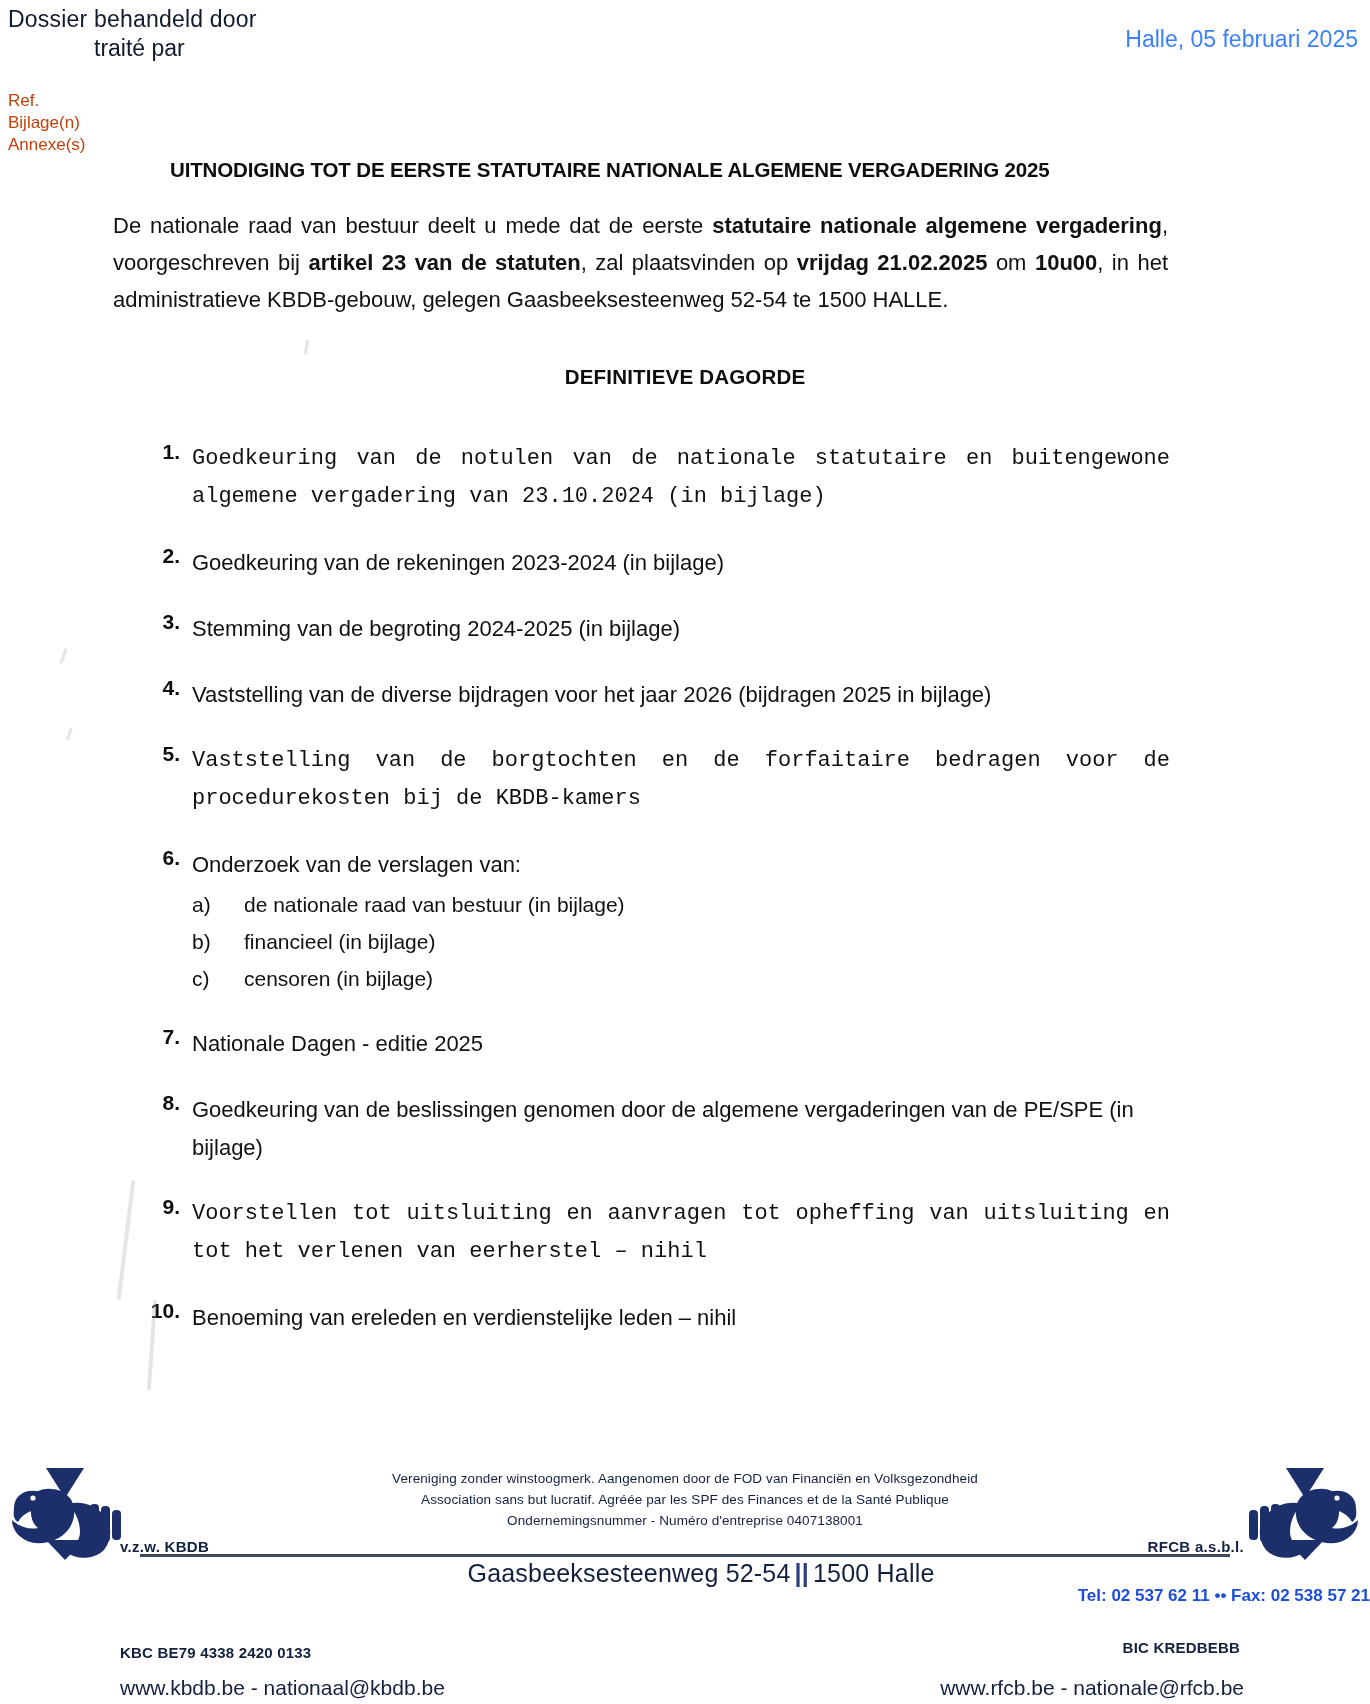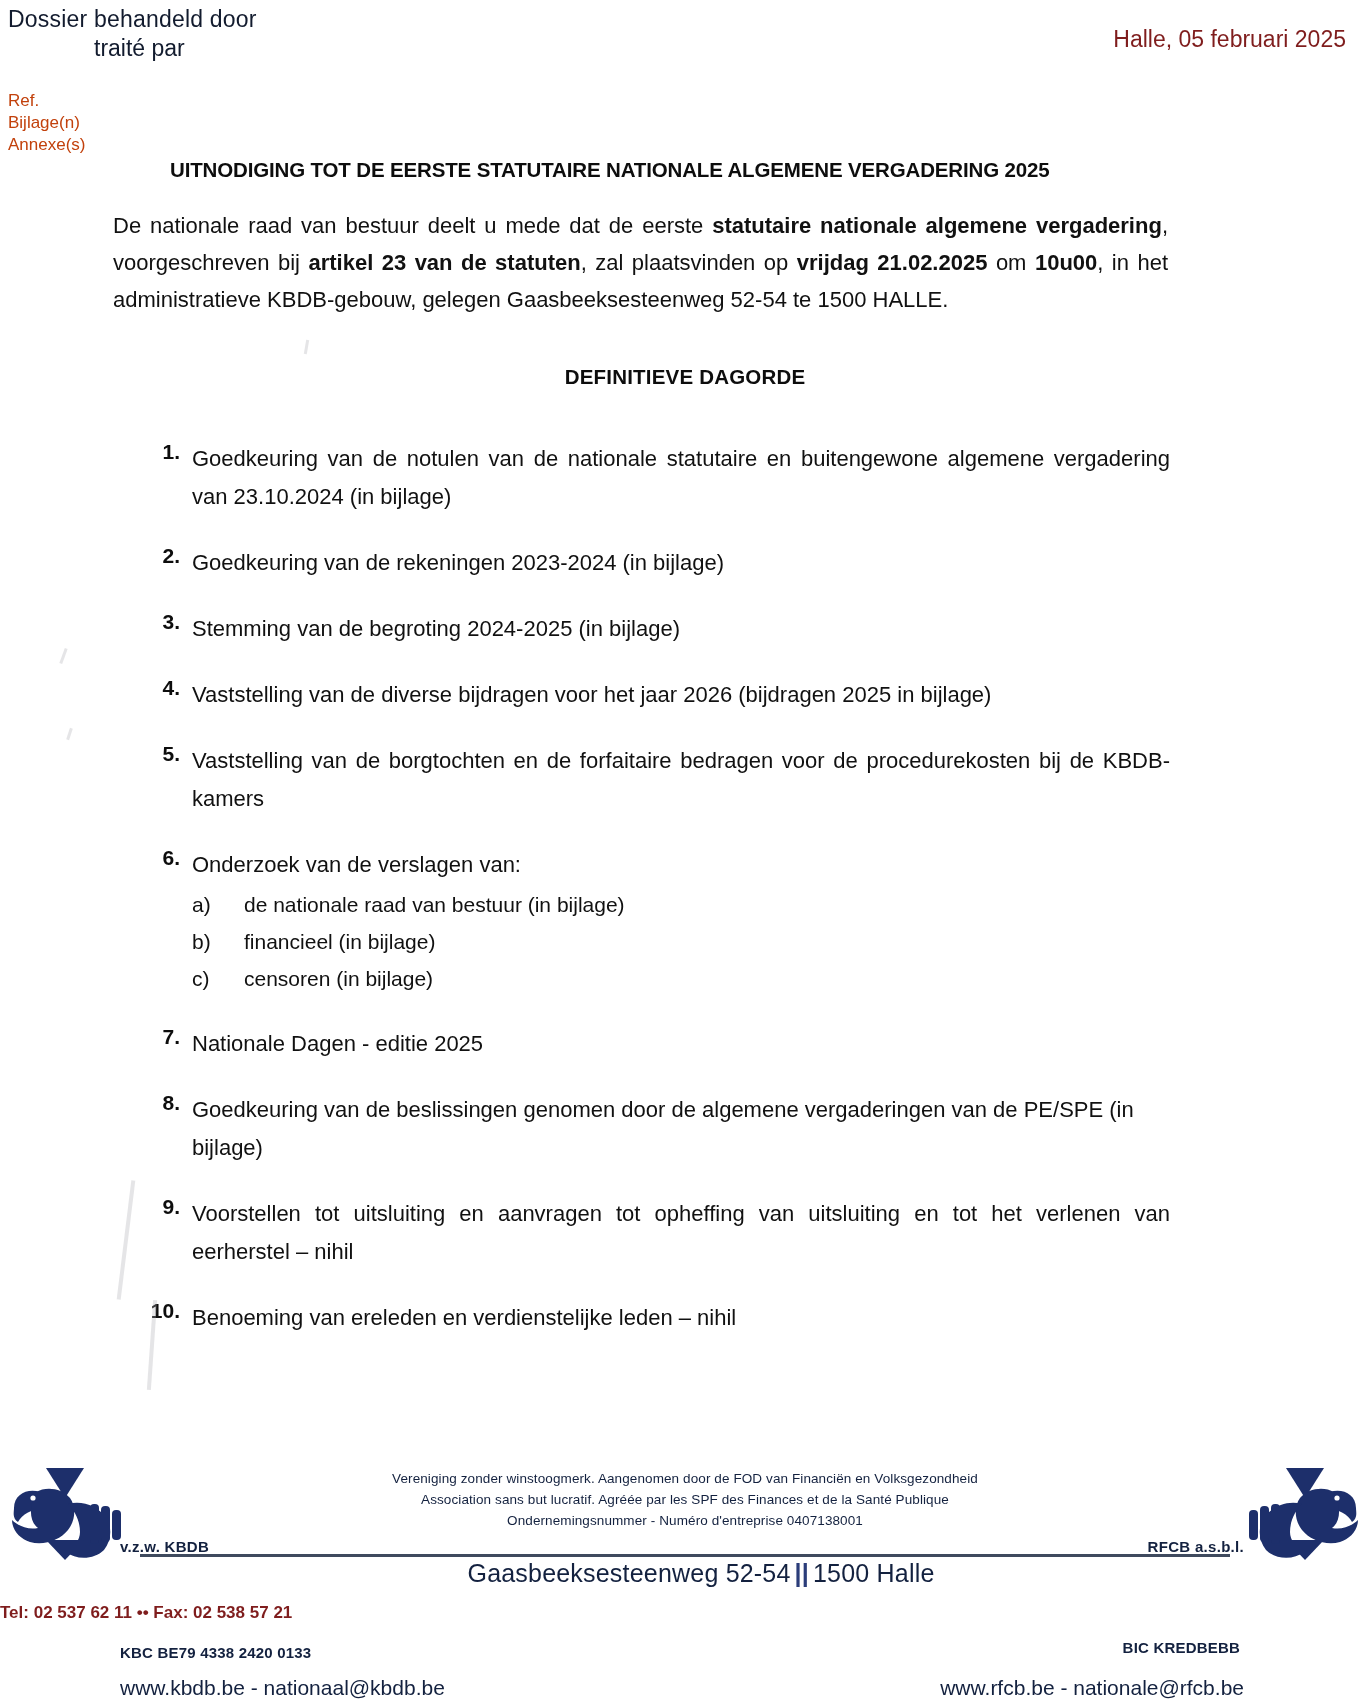--- a/index.html
+++ b/index.html
@@ -42,25 +42,25 @@
     position: absolute;
     left: 8px;
     top: 90px;
     font-family: "Liberation Sans", sans-serif;
     font-size: 17px;
     line-height: 22px;
     color: #c2410c;
   }
   .date-right {
     position: absolute;
-    right: 24px;
+    right: 12px;
     top: 26px;
     font-family: "Liberation Sans", sans-serif;
     font-size: 23px;
-    color: #7f1d1d;
+    color: #3b82f6;
     white-space: nowrap;
   }
 
   
   .doc-title {
     position: absolute;
     left: 170px;
     top: 118px;
     width: 1000px;
     font-size: 20.5px;
@@ -117,21 +117,21 @@
     text-align: right;
     font-size: 21px;
     font-weight: bold;
     color: #0d0d0d;
   }
   .agenda-text {
     font-size: 22px;
     line-height: 38px;
     color: #111111;
   }
-  .agenda-text.justify { text-align: justify; }
+  .agenda-text.justify { text-align: justify; font-family: Liberation Mono, monospace; }
   .sublist {
     margin: 2px 0 0 0;
     padding: 0;
     list-style: none;
   }
   .sub-item {
     position: relative;
     padding-left: 52px;
     font-size: 21px;
     line-height: 37px;
@@ -219,26 +219,26 @@
     padding-left: 16px;
   }
   .addr-sep {
     color: #2b3d7a;
     font-weight: bold;
     padding: 0 4px;
   }
   .addr-tel {
     position: absolute;
     left: 0;
-    top: 149px;
-    width: 1370px;
-    text-align: left;
+    top: 132px;
+    width: 1370px;
+    text-align: right;
     font-size: 17px;
     font-weight: bold;
-    color: #7f1d1d;
+    color: #1d4ed8;
   }
   .bank-left {
     position: absolute;
     left: 120px;
     top: 190px;
     font-size: 15px;
     font-weight: bold;
     color: #13213f;
     letter-spacing: 0.2px;
   }

